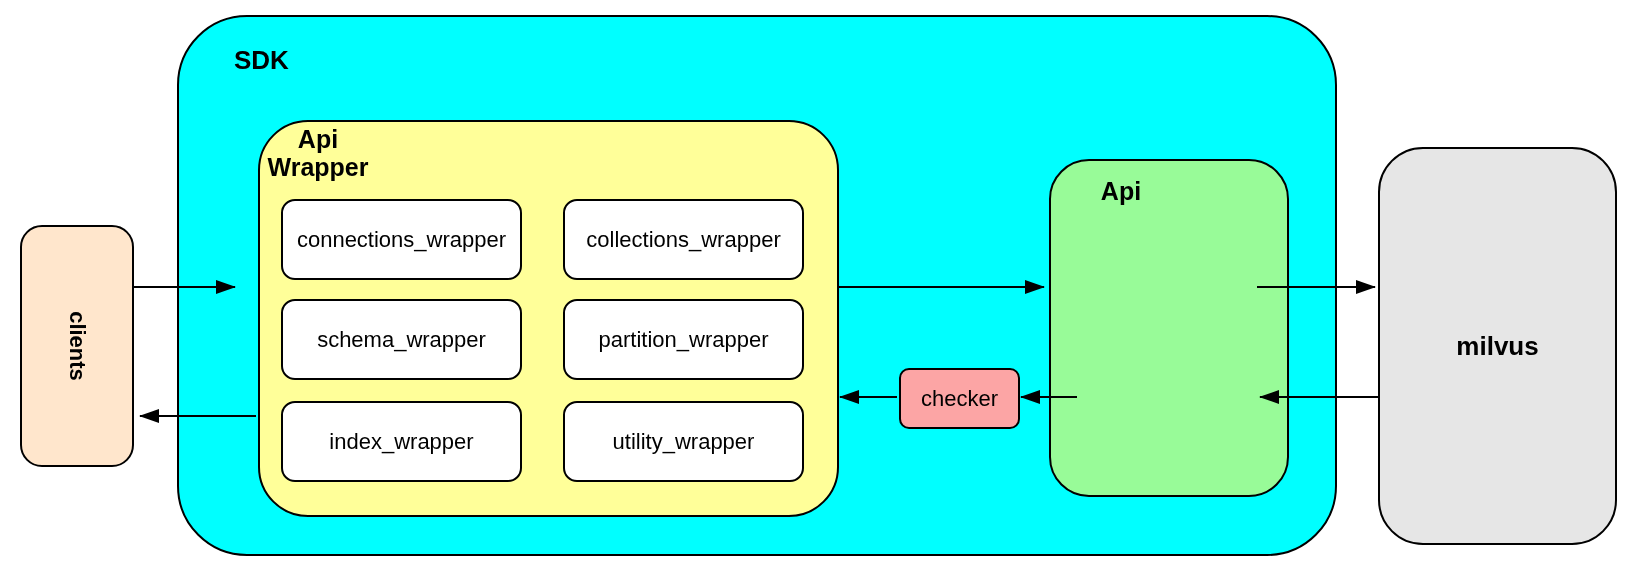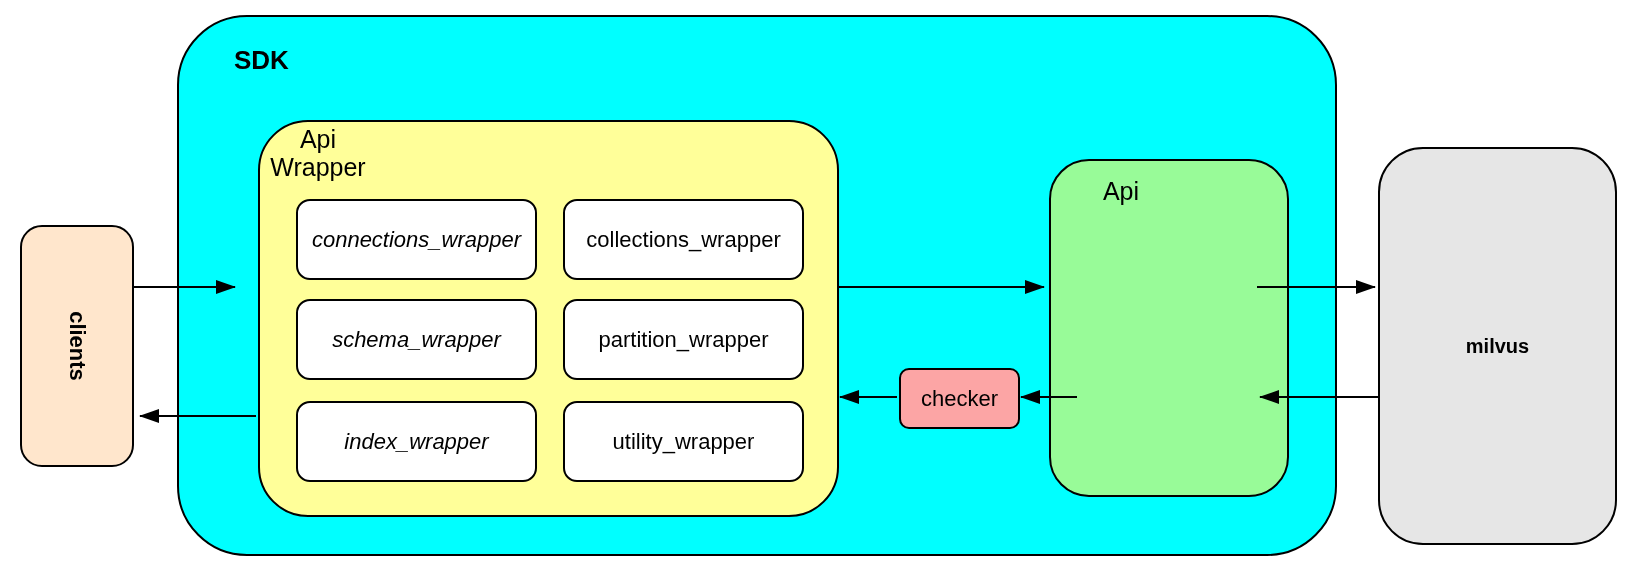--- a/index.html
+++ b/index.html
@@ -43,31 +43,31 @@
     font-weight: bold; font-size: 26px;
   }
   
   .api-wrapper {
     left: 79px; top: 103px; width: 581px; height: 397px;
     background: #FFFF99; border-radius: 50px;
   }
   .block-title {
     position: absolute;
     text-align: center;
-    font-weight: normal;
+    font-weight: bold;
     font-size: 25px;
     line-height: 1.12;
   }
   .api-wrapper .block-title { left: 0px; top: 3px; width: 116px; }
   .mod {
     background: #ffffff; border-radius: 14px;
     font-size: 22px;
     width: 241px; height: 81px;
   }
-  .c1 { left: 36px; font-style: italic; }
+  .c1 { left: 21px; }
   .c2 { left: 303px; }
   .r1 { top: 77px; }
   .r2 { top: 177px; }
   .r3 { top: 279px; }
   
   .api-gateway {
     left: 870px; top: 142px; width: 240px; height: 338px;
     background: #98FB98; border-radius: 40px;
   }
   .api-gateway .block-title { left: 0px; top: 16px; width: 140px; }
@@ -81,21 +81,21 @@
   
   .checker {
     left: 720px; top: 351px; width: 121px; height: 61px;
     background: #fca5a5; border-radius: 10px;
     font-size: 22px;
   }
   
   .milvus {
     left: 1378px; top: 147px; width: 239px; height: 398px;
     background: #E6E6E6; border-radius: 45px;
-    font-weight: bold; font-size: 20px;
+    font-weight: bold; font-size: 26px;
   }
   
   .arrows {
     position: absolute; left: 0; top: 0;
     width: 1634px; height: 574px;
     pointer-events: none;
   }
 </style>
 </head>
 <body>

